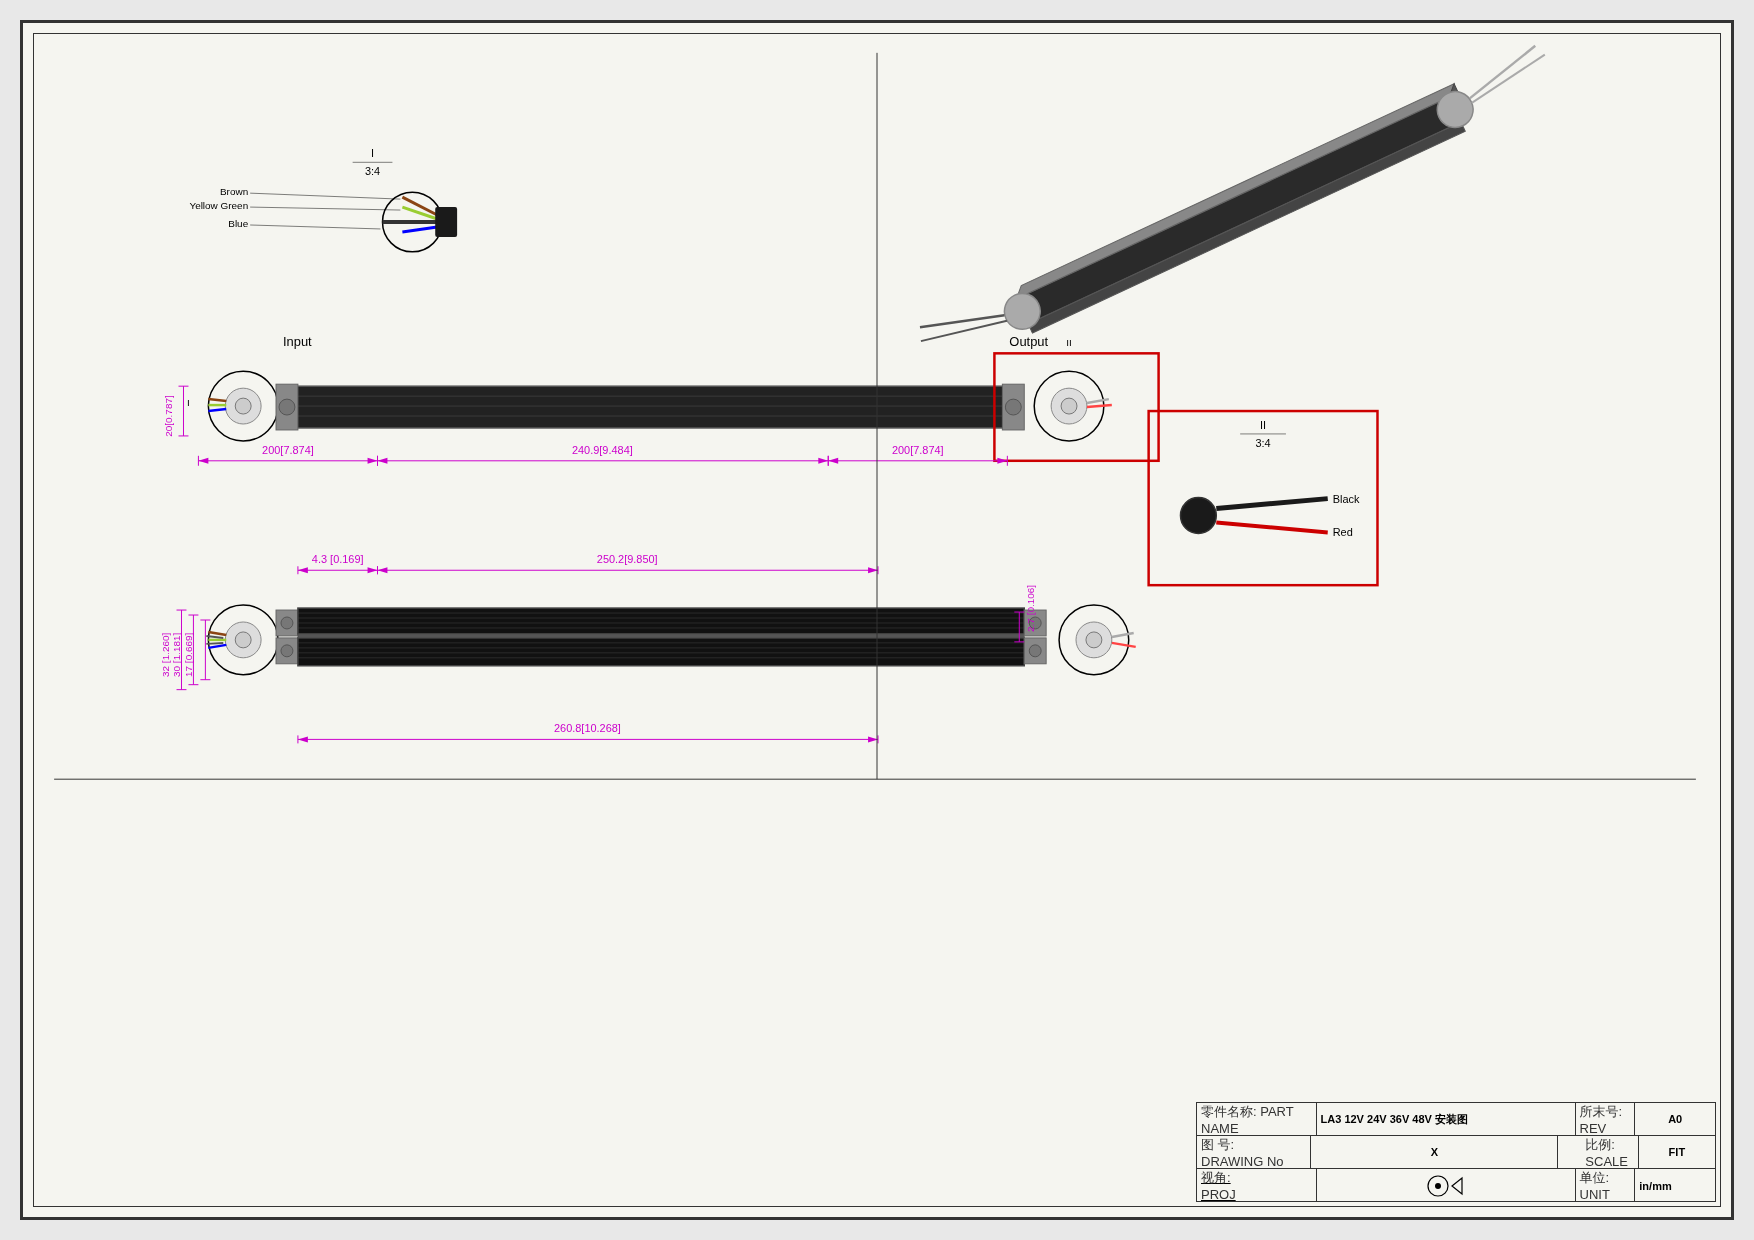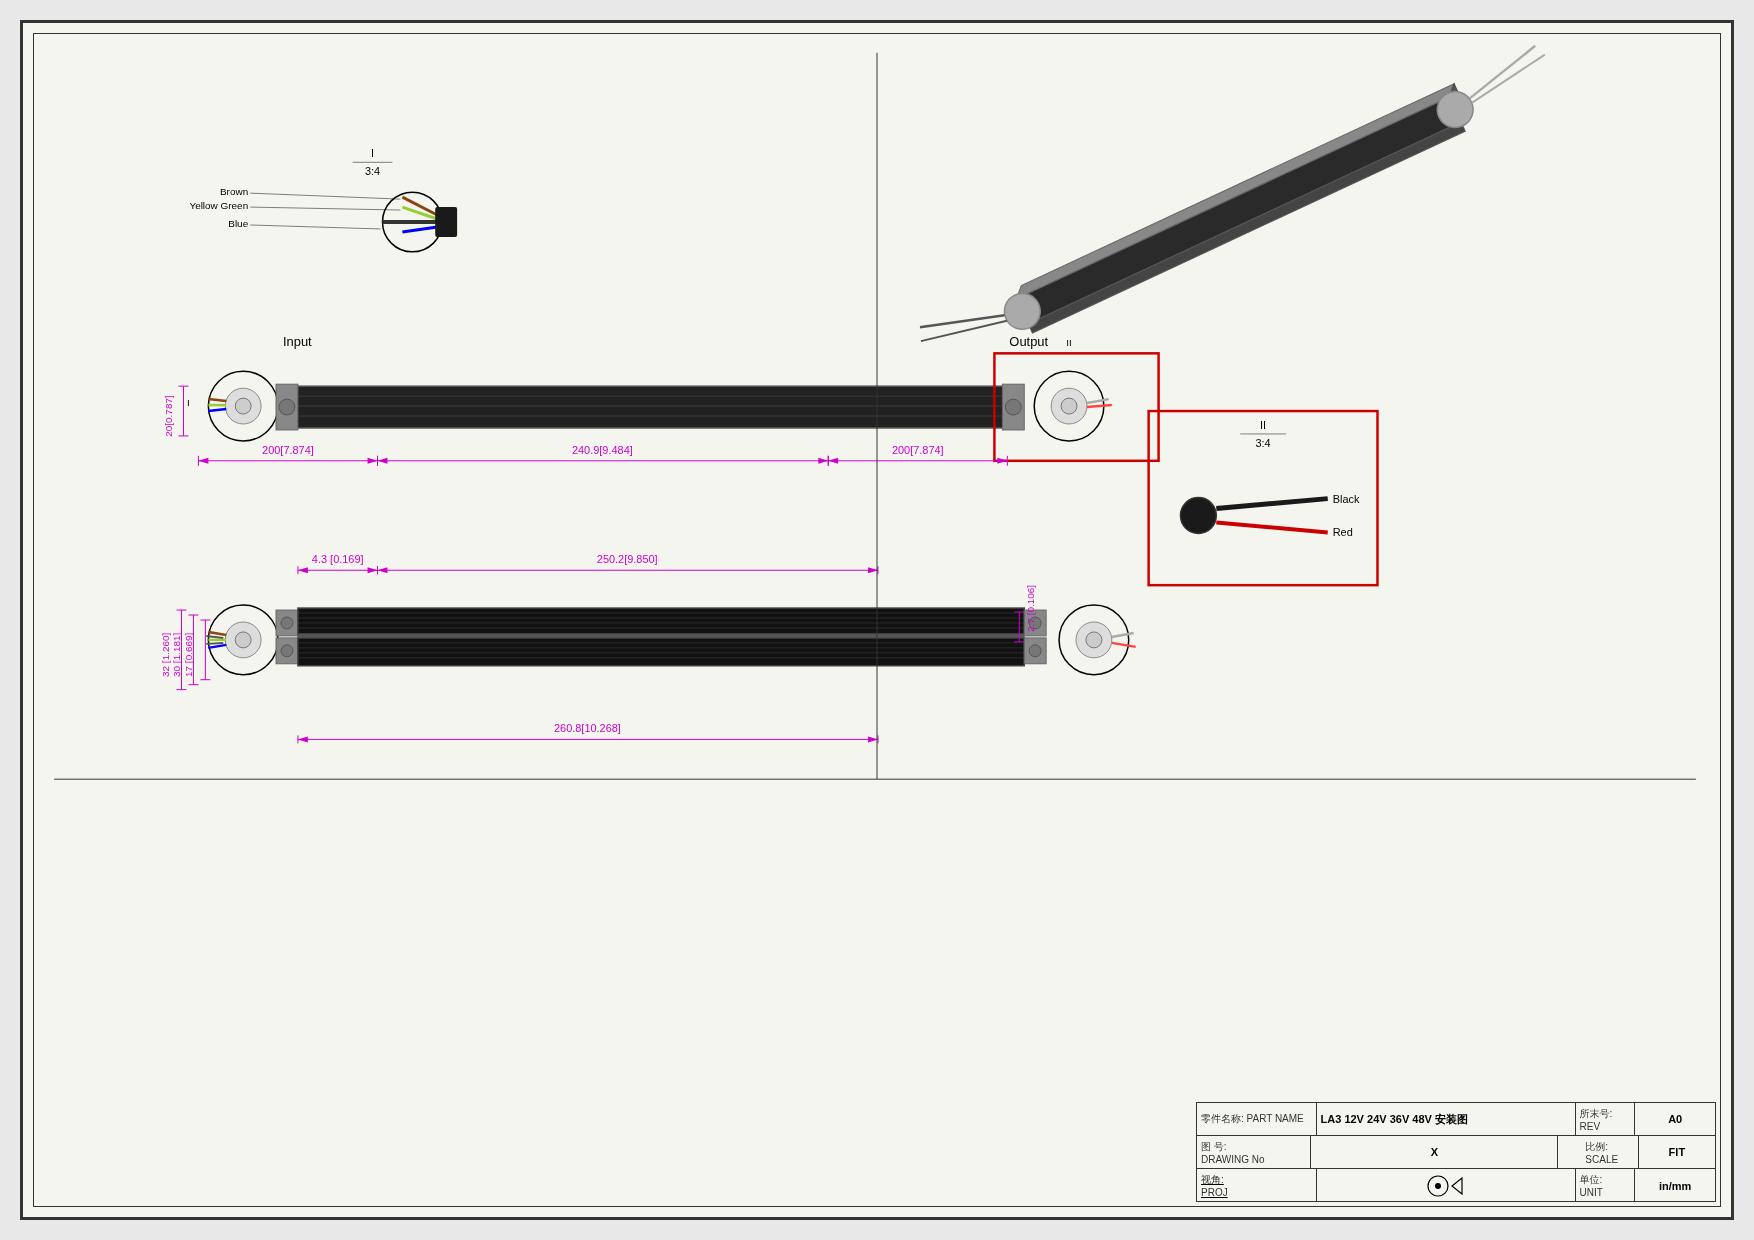--- a/index.html
+++ b/index.html
@@ -51,21 +51,21 @@
       padding: 2px 4px;
       font-size: 10px;
       display: flex;
       flex-direction: column;
       justify-content: center;
     }
     .title-cell:last-child {
       border-right: none;
     }
     .cell-label {
-      font-size: 10px;
+      font-size: 13px;
       color: #333;
     }
     .cell-value {
       font-size: 11px;
       font-weight: bold;
       color: #000;
     }
 
     
     .main-svg {
@@ -350,19 +350,19 @@
 
         <svg width="40" height="28" viewBox="0 0 40 28">
           <circle cx="12" cy="14" r="10" fill="none" stroke="#000" stroke-width="1.2"></circle>
           <circle cx="12" cy="14" r="3" fill="#000"></circle>
           <polygon points="26,14 36,6 36,22" fill="none" stroke="#000" stroke-width="1.2"></polygon>
         </svg>
       </div>
       <div class="title-cell" style="width:60px;">
         <span class="cell-label">单位:<br>UNIT</span>
       </div>
-      <div class="title-cell" style="width:80px; align-items:center;">
+      <div class="title-cell" style="width:80px; align-items:flex-start;">
         <span class="cell-value">in/mm</span>
       </div>
     </div>
   </div>
 
 </div>
 
 </body></html>

